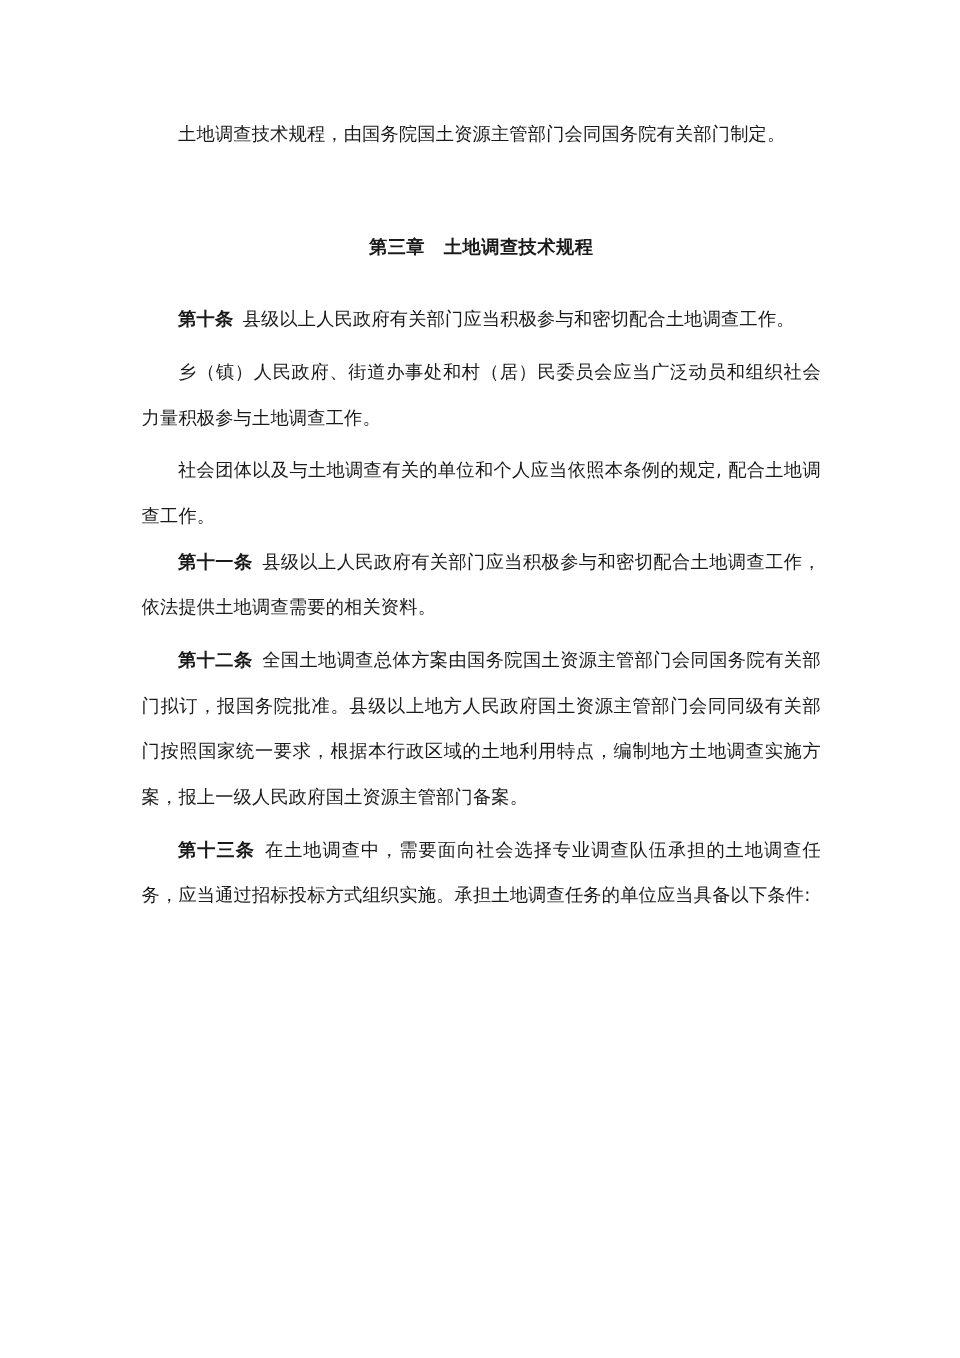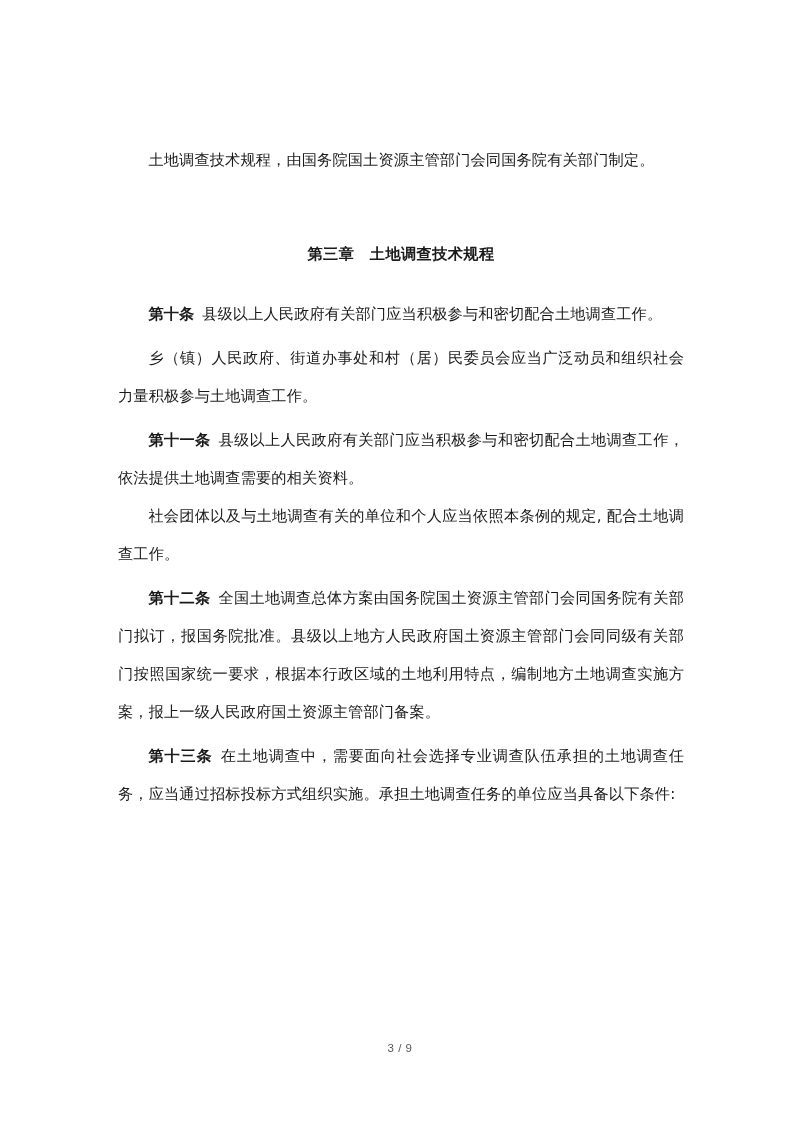--- a/index.html
+++ b/index.html
@@ -21,21 +21,20 @@
     top: 0;
     width: 800px;
     height: 1132px;
     background: #ffffff;
   }
   .content {
     position: absolute;
     left: 118px;
     top: 0;
     width: 566px;
-    margin-top: 48px;
   }
   .para {
     font-size: 15.2px;
     line-height: 38px;
     text-align: justify;
     text-justify: inter-ideograph;
     text-indent: 2em;
     margin: 0;
     letter-spacing: 0.15px;
     word-break: break-all;
@@ -95,35 +94,34 @@
 
     <div class="sp-sm"></div>
 
     <p class="para">
       <span>乡（镇）人民政府、街道办事处和村（居）民委员会应当广泛动员和组织社会力量积极参与土地调查工作。</span>
     </p>
 
     <div class="sp-sm"></div>
 
     <p class="para">
-      <span class="art">第十一条</span><span>县级以上人民政府有关部门应当积极参与和密切配合土地调查工作，依法提供土地调查需要的相关资料。</span>
+      <span>社会团体以及与土地调查有关的单位和个人应当依照本条例的规定, 配合土地调查工作。</span>
     </p>
 
     <p class="para">
-      <span>社会团体以及与土地调查有关的单位和个人应当依照本条例的规定, 配合土地调查工作。</span>
+      <span class="art">第十一条</span><span>县级以上人民政府有关部门应当积极参与和密切配合土地调查工作，依法提供土地调查需要的相关资料。</span>
     </p>
 
     <div class="sp-sm"></div>
 
     <p class="para">
       <span class="art">第十二条</span><span>全国土地调查总体方案由国务院国土资源主管部门会同国务院有关部门拟订，报国务院批准。县级以上地方人民政府国土资源主管部门会同同级有关部门按照国家统一要求，根据本行政区域的土地利用特点，编制地方土地调查实施方案，报上一级人民政府国土资源主管部门备案。</span>
     </p>
 
     <div class="sp-sm"></div>
 
     <p class="para">
       <span class="art">第十三条</span><span>在土地调查中，需要面向社会选择专业调查队伍承担的土地调查任务，应当通过招标投标方式组织实施。承担土地调查任务的单位应当具备以下条件:</span>
     </p>
 
   </div>
 
-  <div class="footer">3 / 9</div>
 </div>
 
 </body></html>

